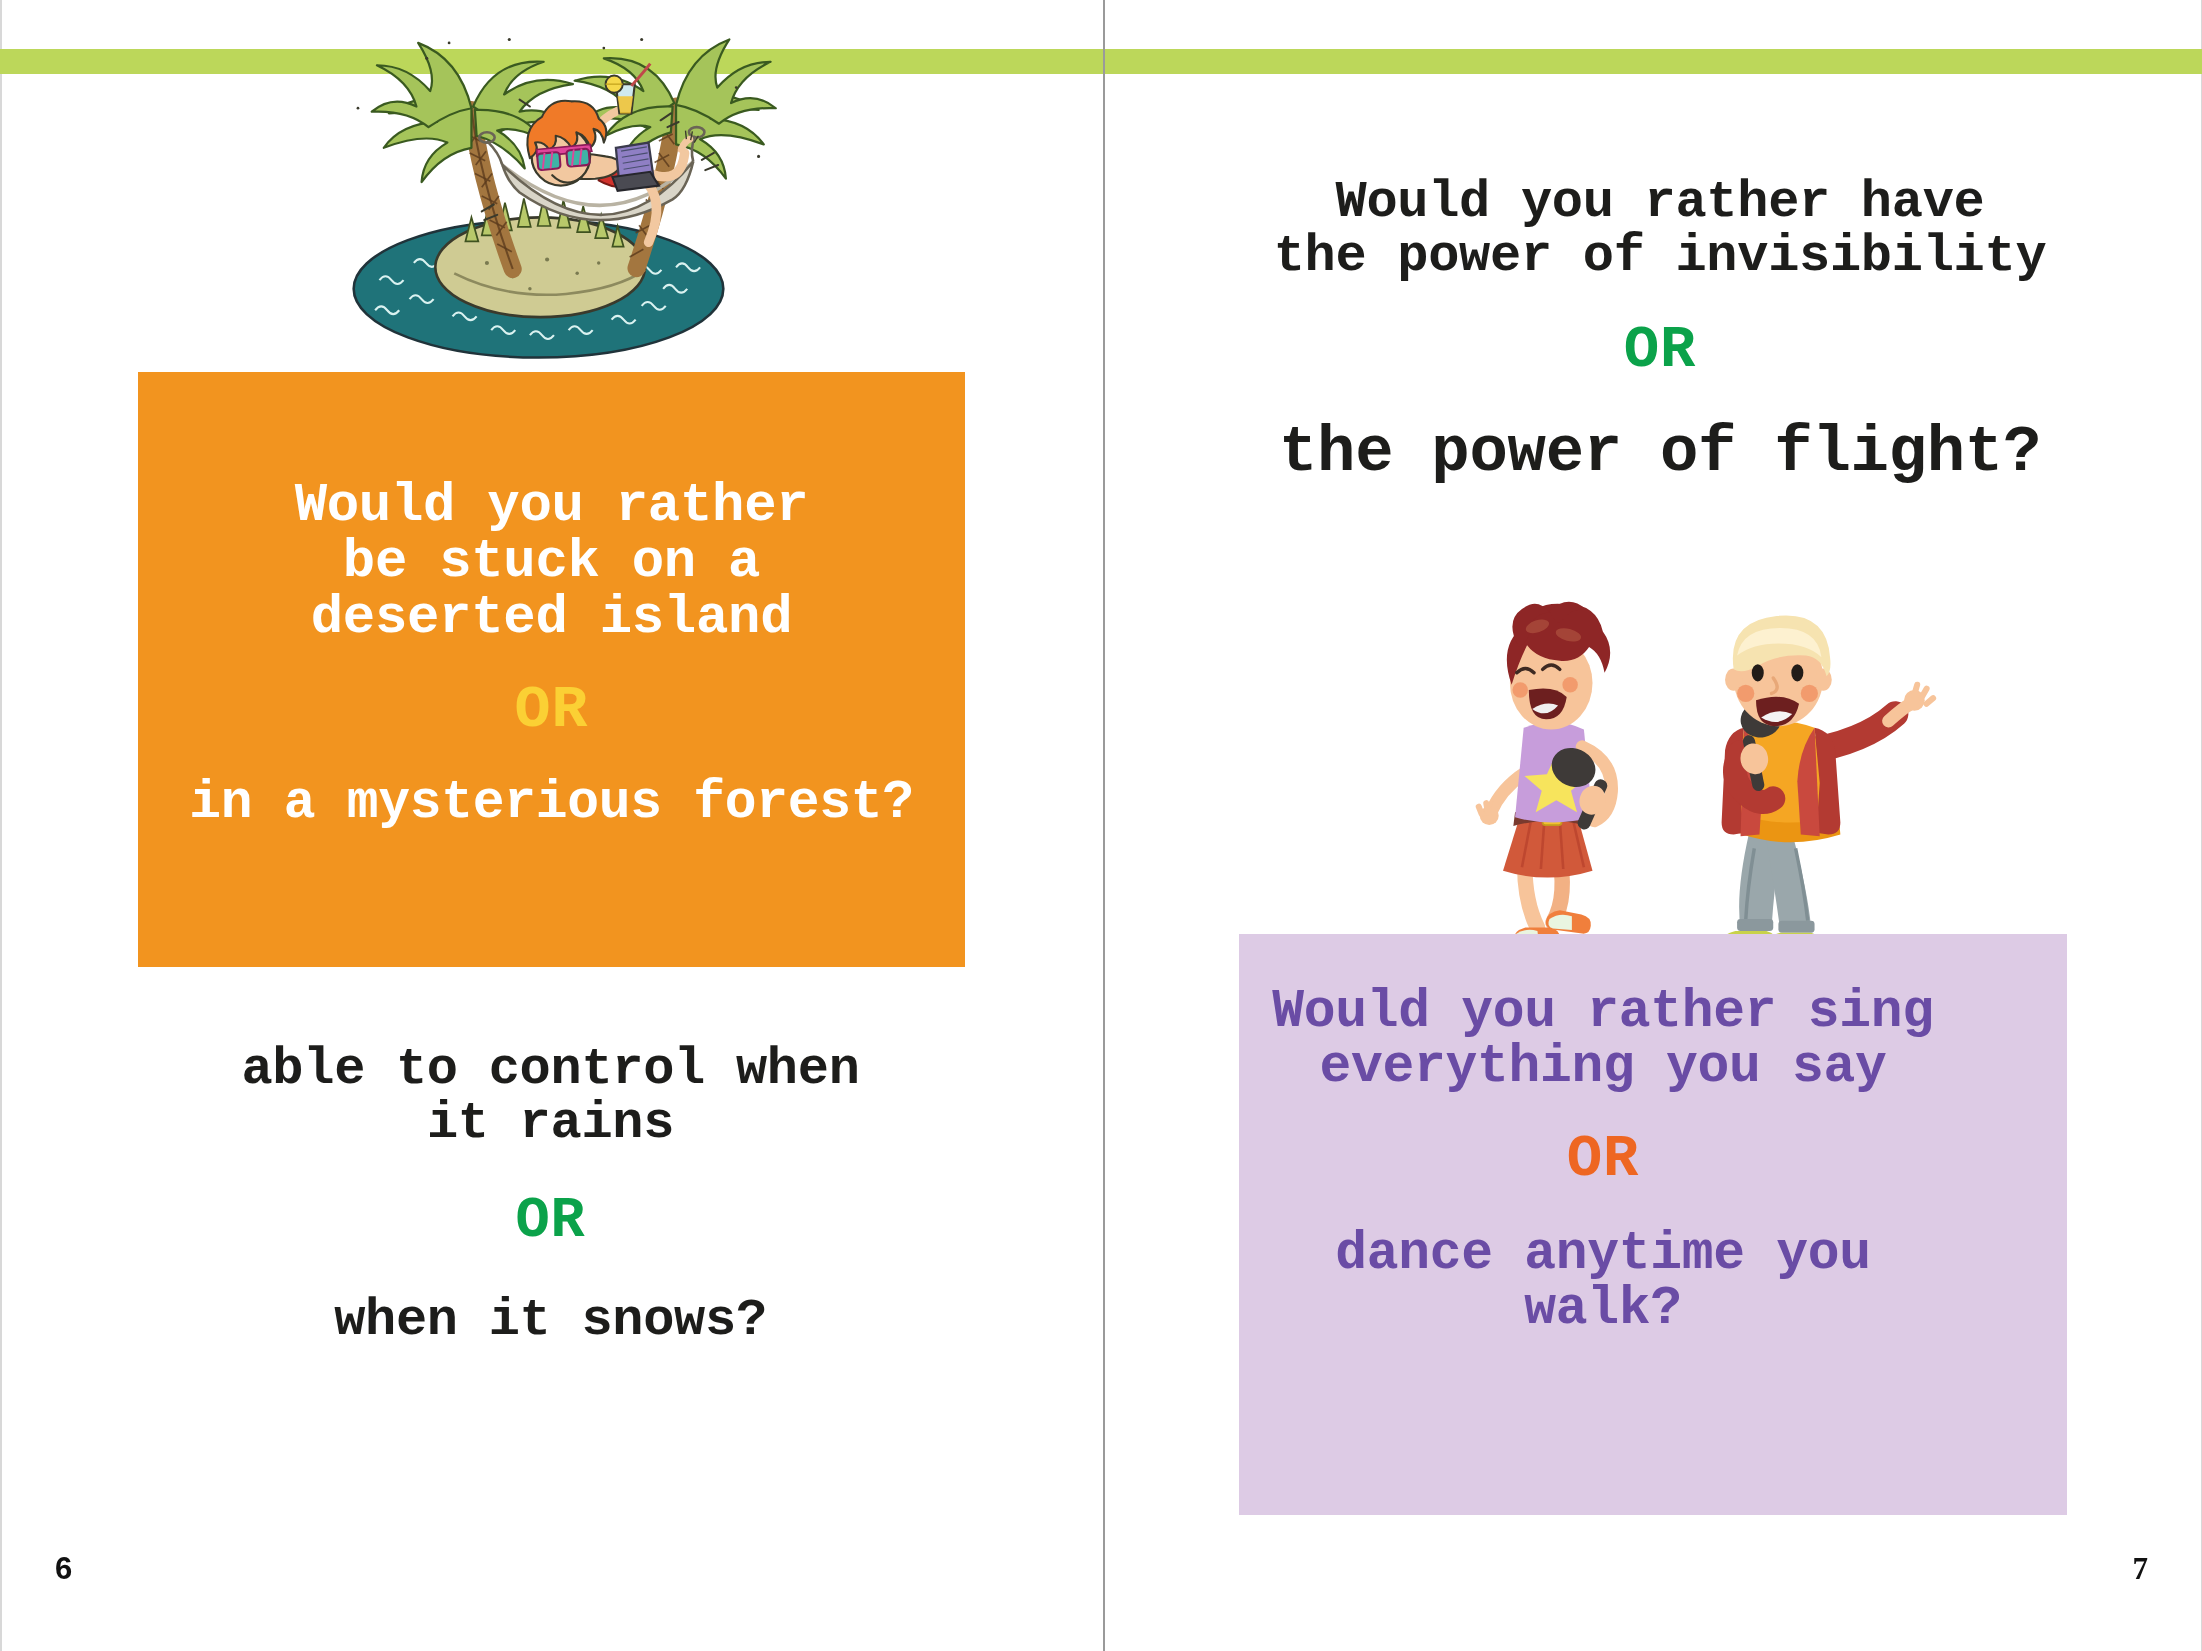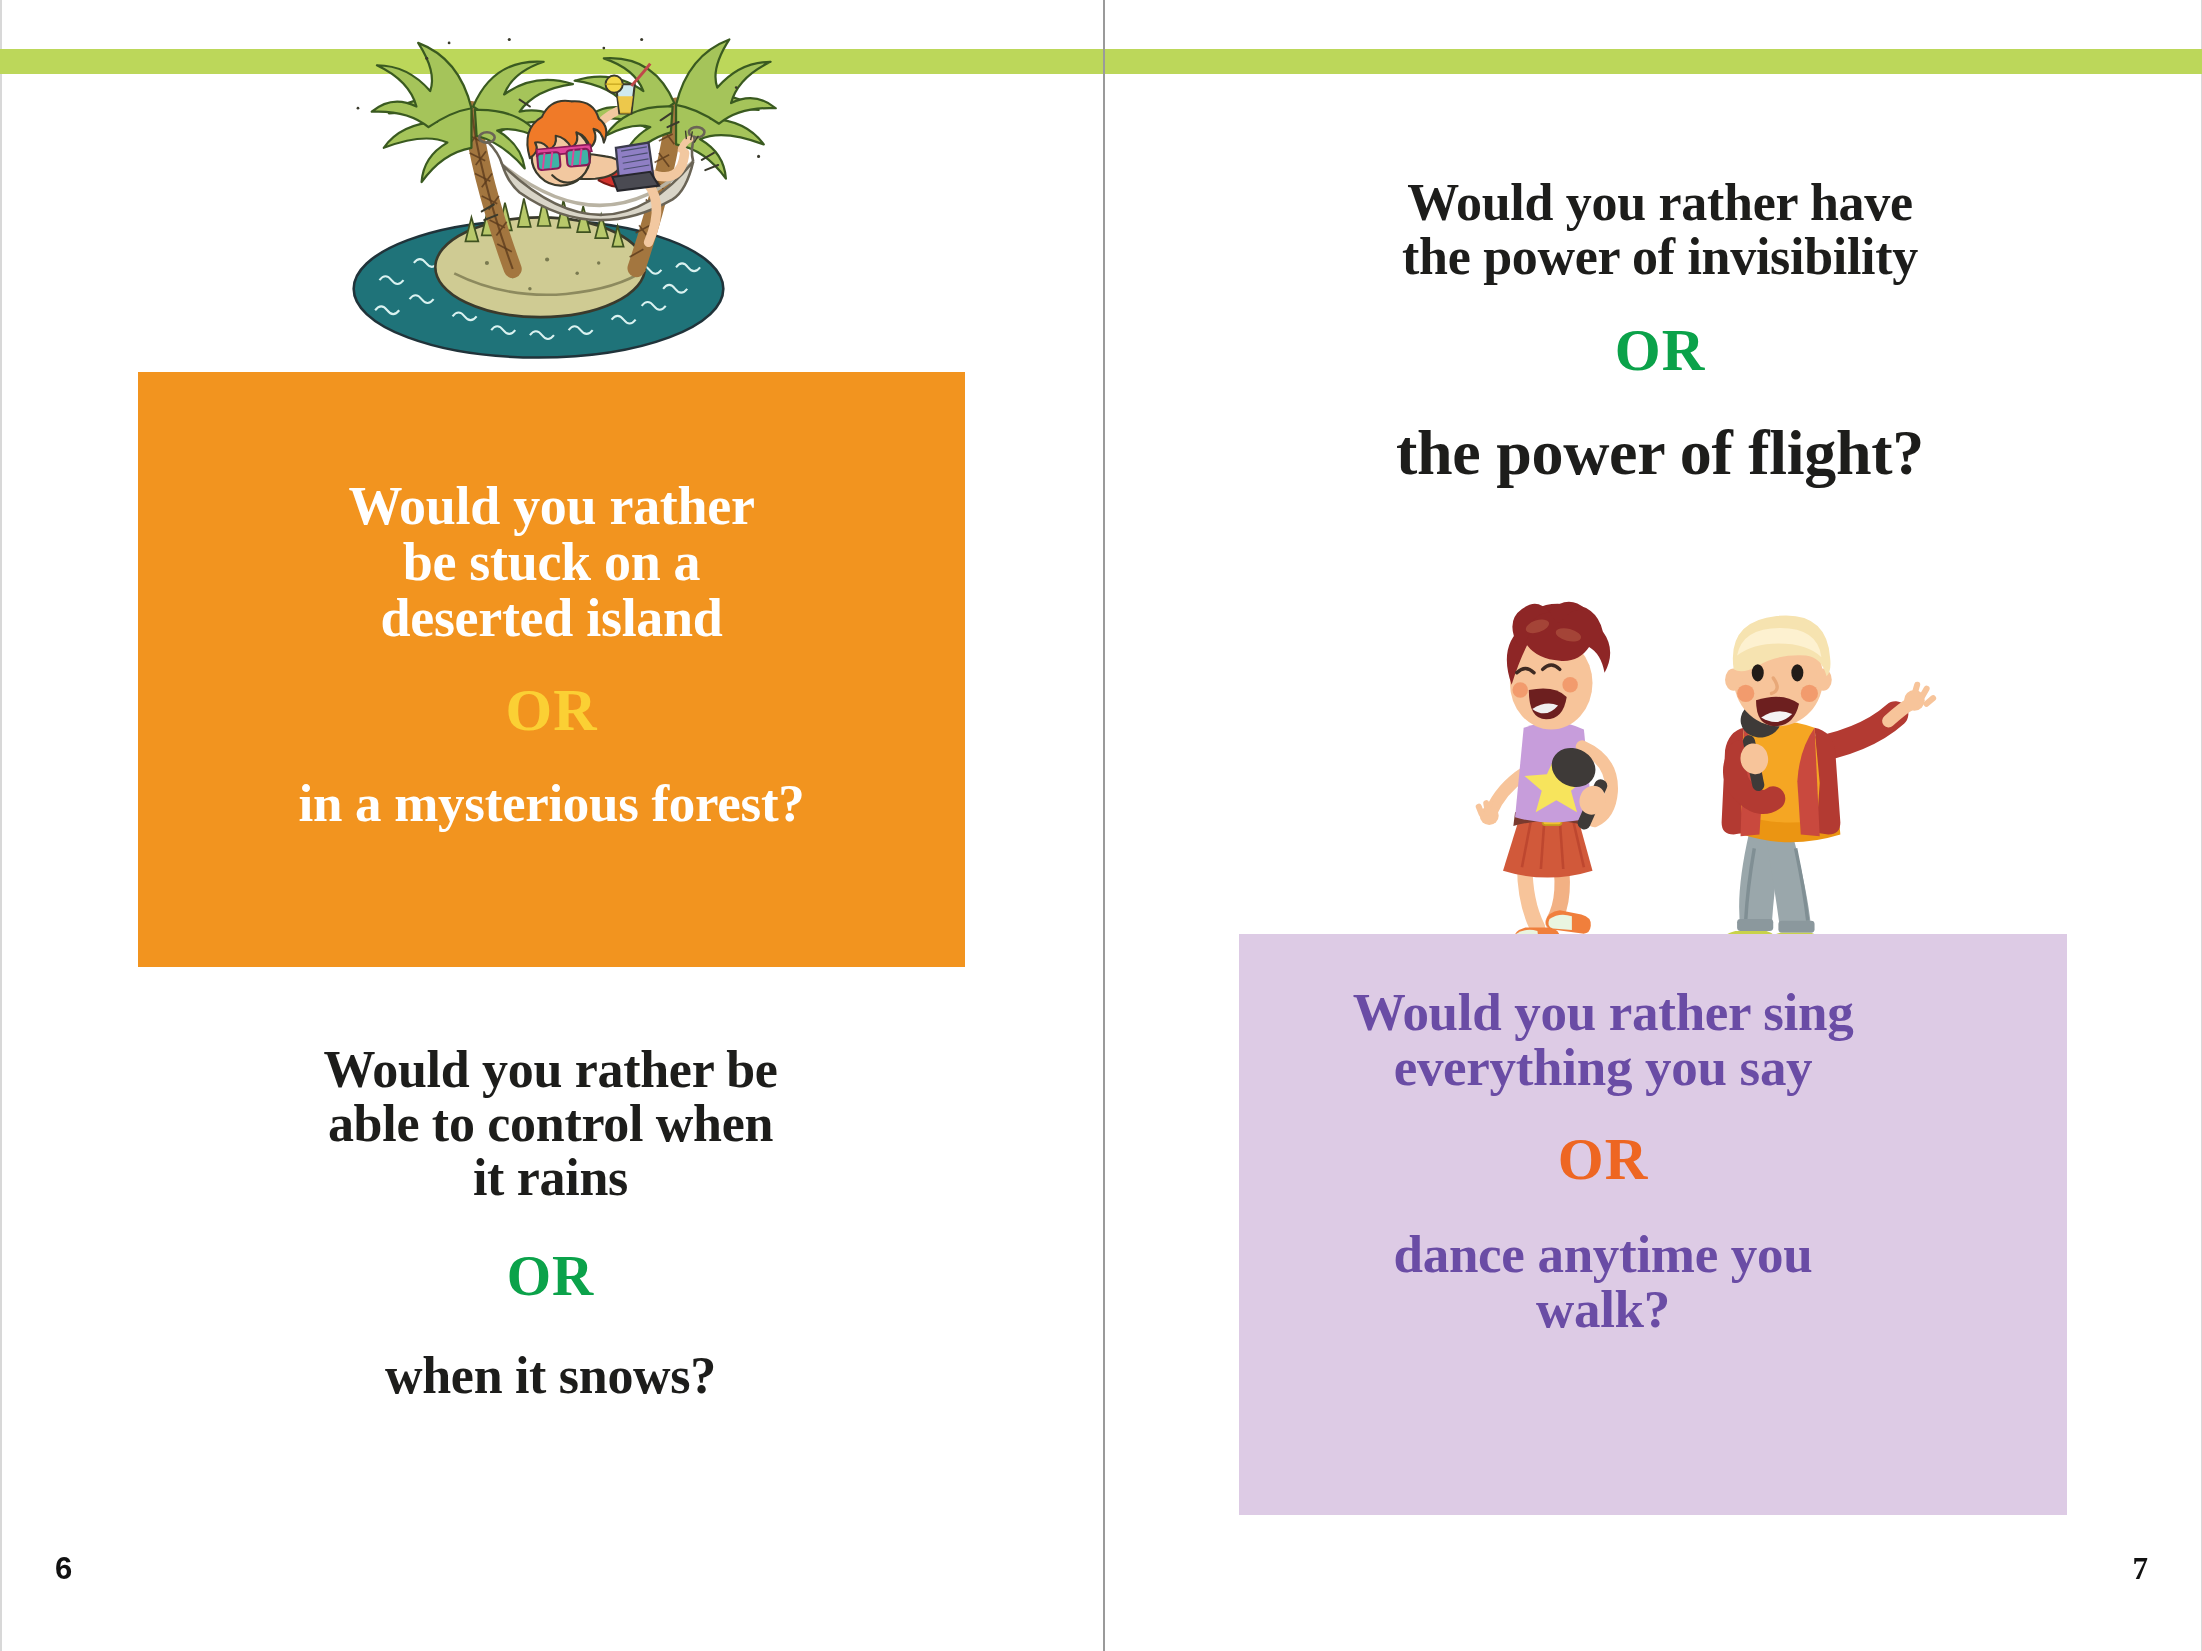--- a/index.html
+++ b/index.html
@@ -34,21 +34,21 @@
     left:138px;top:372px;width:827px;height:595px;
     background:#f2941f;
   }
   .panel-purple{
     left:134px;top:934px;width:828px;height:581px;
     background:#ddcbe5;
   }
 
   
   .q{ position:absolute; text-align:center; line-height:1.04;
-      font-family:Liberation Serif, serif; font-weight:bold;
+      font-family:Liberation Mono, monospace; font-weight:bold;
       letter-spacing:-0.3px; }
   .q .line{display:block;}
   .q .or{display:block;}
 
   
   .q-island{
     left:138px; top:478px; width:827px;
     color:#ffffff; font-size:54px;
   }
   .q-island .or{ color:#fbd034; font-size:60px; margin:33px 0 34px; letter-spacing:0.9px;}
@@ -277,21 +277,20 @@
 
     <div class="q q-island">
       <span class="line">Would you rather</span>
       <span class="line">be stuck on a</span>
       <span class="line">deserted island</span>
       <span class="or">OR</span>
       <span class="line tail">in a mysterious forest?</span>
     </div>
 
     <div class="q q-rain">
-      <span class="line">Would you rather be</span>
       <span class="line">able to control when</span>
       <span class="line">it rains</span>
       <span class="or">OR</span>
       <span class="line tail">when it snows?</span>
     </div>
 
     <div class="pageno pageno-left">6</div>
   </div>
 
   <div class="page page-right">

